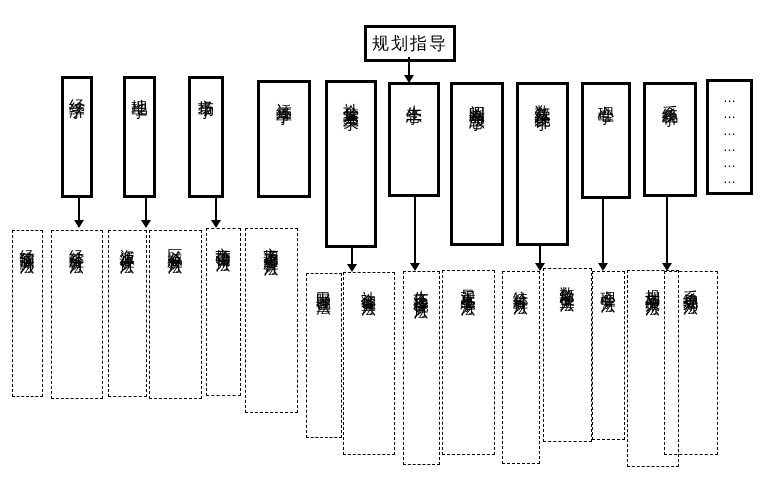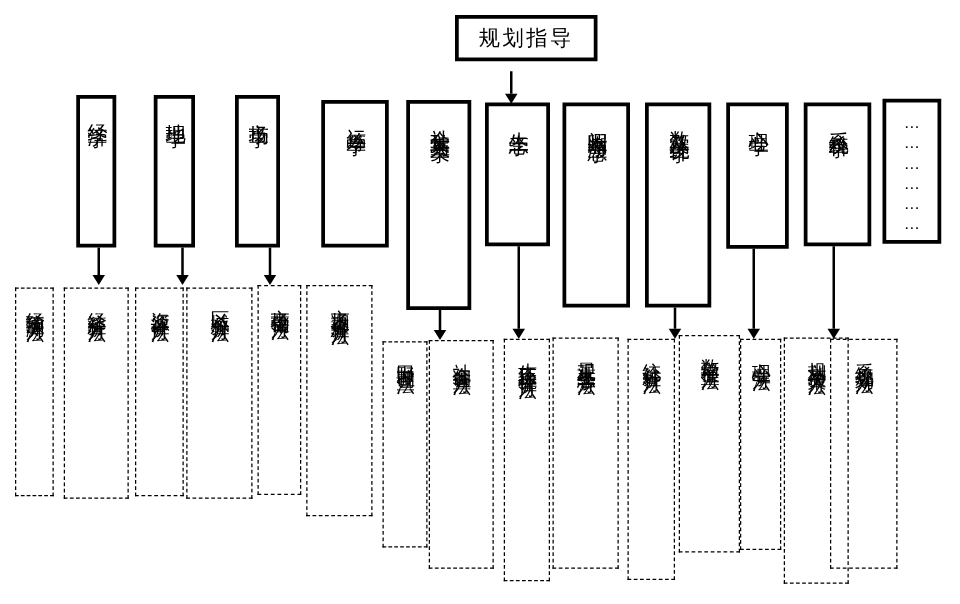--- a/index.html
+++ b/index.html
@@ -51,21 +51,21 @@
     content: "";
     position: absolute;
     left: -4px;
     bottom: -8px;
     width: 0; height: 0;
     border-left: 5px solid transparent;
     border-right: 5px solid transparent;
     border-top: 8px solid #000;
   }
   
-  .p-root { left: 364px; top: 12px;  width: 114px; height: 37px; }
+  .p-root { left: 364px; top: 25px;  width: 92px; height: 37px; }
   .p-d1  { left: 61px;  top: 76px;  width: 32px;  height: 122px; }
   .p-d2  { left: 123px; top: 76px;  width: 33px;  height: 122px; }
   .p-d3  { left: 188px; top: 76px;  width: 36px;  height: 122px; }
   .p-d4  { left: 257px; top: 80px;  width: 54px;  height: 118px; }
   .p-d5  { left: 325px; top: 80px;  width: 52px;  height: 168px; }
   .p-d6  { left: 388px; top: 82px;  width: 52px;  height: 115px; }
   .p-d7  { left: 450px; top: 82px;  width: 54px;  height: 164px; }
   .p-d8  { left: 516px; top: 82px;  width: 53px;  height: 164px; }
   .p-d9  { left: 581px; top: 82px;  width: 50px;  height: 117px; }
   .p-d10 { left: 643px; top: 82px;  width: 54px;  height: 115px; }

